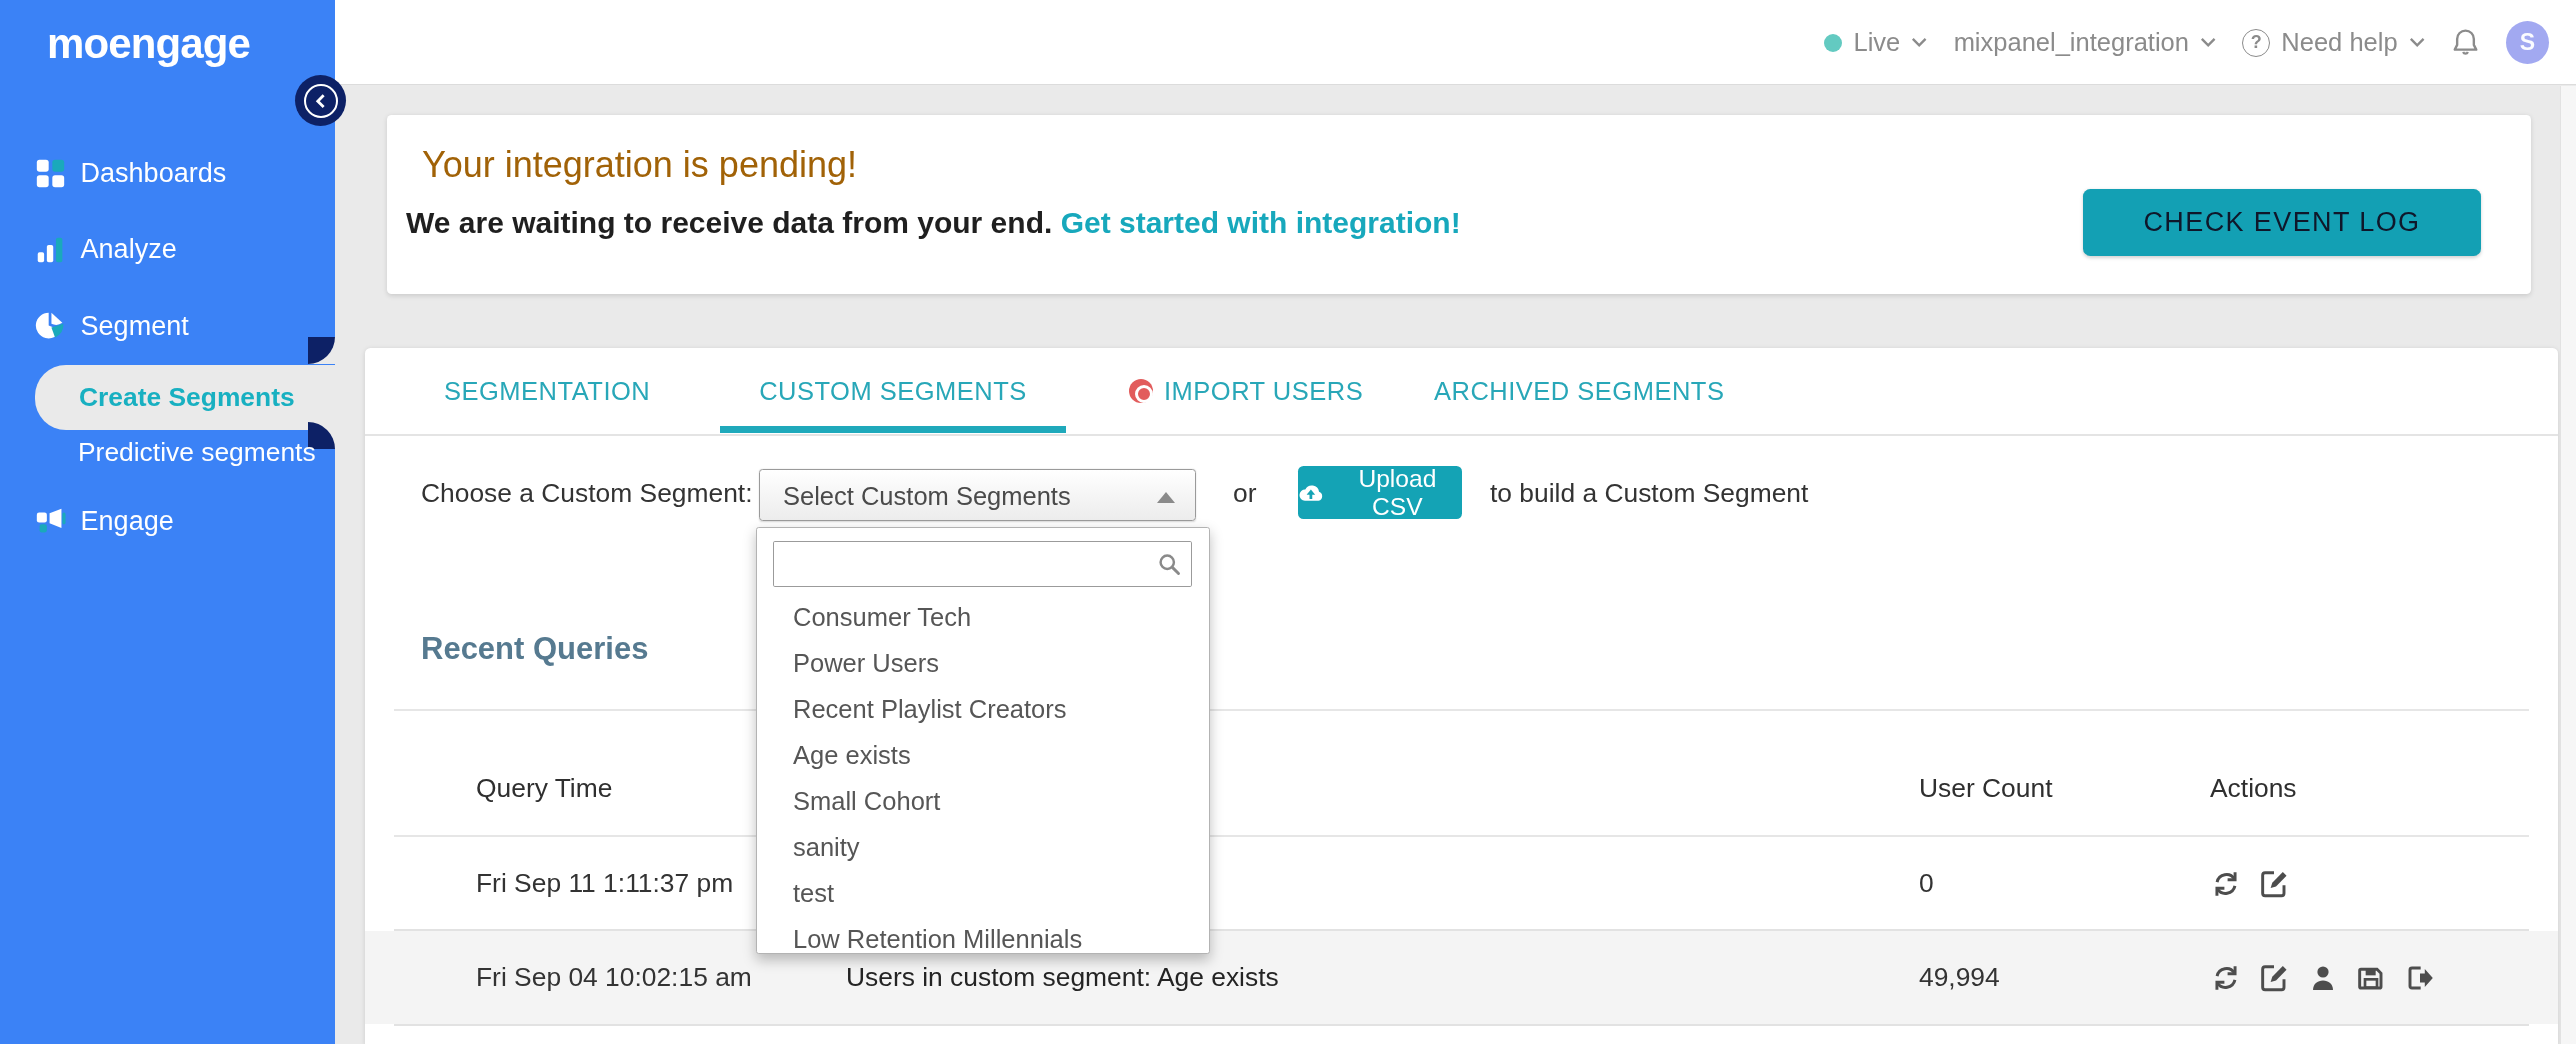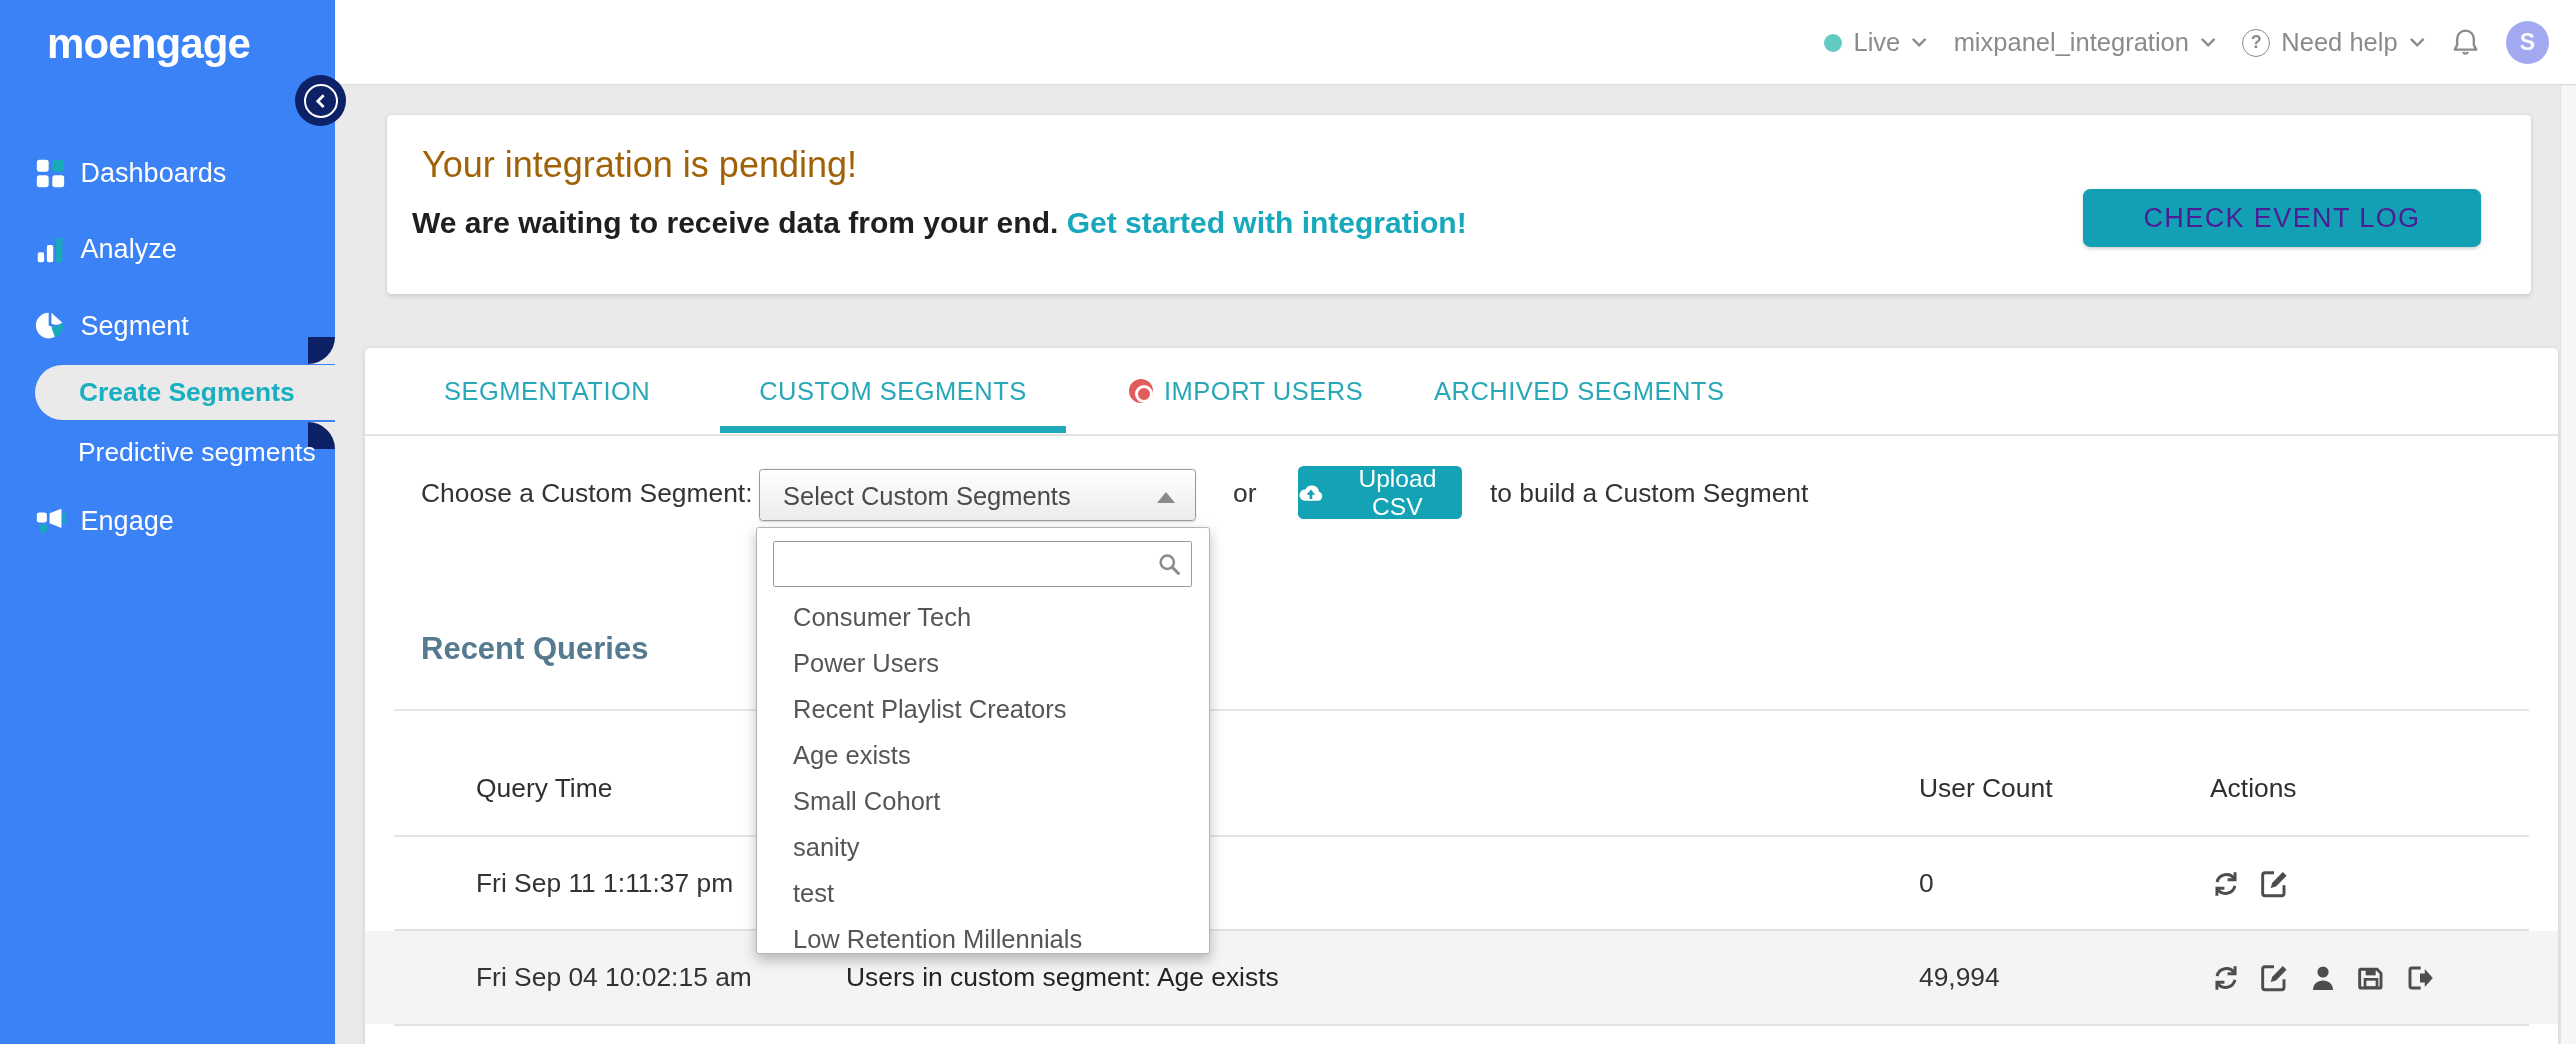--- a/index.html
+++ b/index.html
@@ -19,32 +19,32 @@
   
   .sidebar { position:absolute; left:0; top:0; width:335px; height:1045px; background:#3b82f6; z-index:10; }
   .logo { position:absolute; left:47px; top:20px; color:#ffffff; font-size:42px; font-weight:700; letter-spacing:-0.9px; }
   .collapse-bump { position:absolute; left:295px; top:75px; width:51px; height:51px; border-radius:50%; background:#0d2166; }
   .collapse-btn { position:absolute; left:304px; top:84px; width:34px; height:34px; border-radius:50%; background:#0d2166; border:2.3px solid #ffffff; display:flex; align-items:center; justify-content:center; cursor:pointer; }
   .nav-item { position:absolute; left:35px; display:flex; align-items:center; height:51px; cursor:pointer; }
   .nav-item .nicon { width:31px; height:31px; margin-right:14.6px; flex:none; }
   .nav-item .nlabel { color:#ffffff; font-size:27px; }
   .sub-item { position:absolute; left:78px; display:flex; align-items:center; height:51px; cursor:pointer; }
   .sub-item .nlabel { color:#ffffff; font-size:26.4px; }
-  .active-pill { position:absolute; left:35px; top:365px; width:301px; height:55px; background:#eaeaea; border-radius:31px 0 0 31px; display:flex; align-items:center; padding-left:44px; cursor:pointer; }
+  .active-pill { position:absolute; left:35px; top:365px; width:301px; height:65px; background:#eaeaea; border-radius:31px 0 0 31px; display:flex; align-items:center; padding-left:44px; cursor:pointer; }
   .active-pill .nlabel { color:#18b0c1; font-size:26.4px; font-weight:700; }
   .corner { position:absolute; left:308px; width:27px; height:27px; background:#eaeaea; }
   .corner.top { top:337px; } .corner.top::after { content:''; position:absolute; inset:0; background:#0d2166; border-bottom-right-radius:27px; }
   .corner.bot { top:422px; } .corner.bot::after { content:''; position:absolute; inset:0; background:#0d2166; border-top-right-radius:27px; }
 
   
   .banner { position:absolute; left:387px; top:115px; width:2144px; height:179px; background:#fff; border-radius:4.6px; box-shadow:0 1.8px 5.5px rgba(0,0,0,.13); z-index:3; }
   .banner-title { position:absolute; left:35px; top:29px; font-size:36px; color:#a16207; }
-  .banner-msg { position:absolute; left:25px; top:91px; font-size:30px; font-weight:700; color:#1f1f1f; }
+  .banner-msg { position:absolute; left:19px; top:91px; font-size:30px; font-weight:700; color:#1f1f1f; }
   .banner-link { color:#17a8bc; font-weight:700; cursor:pointer; }
-  .event-log-btn { position:absolute; right:50px; top:74px; width:398px; height:58px; background:#13a0b4; border:none; border-radius:7.3px; color:#4c1d95; font-size:27px; letter-spacing:1.4px; font-family:"Liberation Sans",sans-serif; cursor:pointer; box-shadow:0 1.8px 3.6px rgba(0,0,0,.18); }
+  .event-log-btn { position:absolute; right:50px; top:74px; width:398px; height:67px; background:#13a0b4; border:none; border-radius:7.3px; color:#0f172a; font-size:27px; letter-spacing:1.4px; font-family:"Liberation Sans",sans-serif; cursor:pointer; box-shadow:0 1.8px 3.6px rgba(0,0,0,.18); }
 
   
   .card { position:absolute; left:365px; top:348px; width:2193px; height:696px; background:#fff; border-radius:5.5px 5.5px 0 0; box-shadow:0 1.8px 5.5px rgba(0,0,0,.13); z-index:2; }
   .tab { position:absolute; top:0; height:86px; display:flex; align-items:center; gap:11px; color:#28a7b8; font-size:25.5px; letter-spacing:0.5px; cursor:pointer; }
   .tab-underline { position:absolute; left:355px; top:78px; width:346px; height:7.3px; background:#1fa9bb; }
   .tabs-divider { position:absolute; left:0; top:86px; width:100%; height:1.8px; background:#e4e4e4; }
   .import-dot { width:24px; height:24px; border-radius:50%; background:#e25c5c; position:relative; flex:none; }
   .import-dot::after { content:''; position:absolute; left:5.5px; top:5.5px; width:12.8px; height:12.8px; border-radius:50%; border:3.6px solid #fff; background:#e25c5c; }
 
   .chooser-label { position:absolute; left:56px; top:130px; font-size:26.4px; color:#333; }

